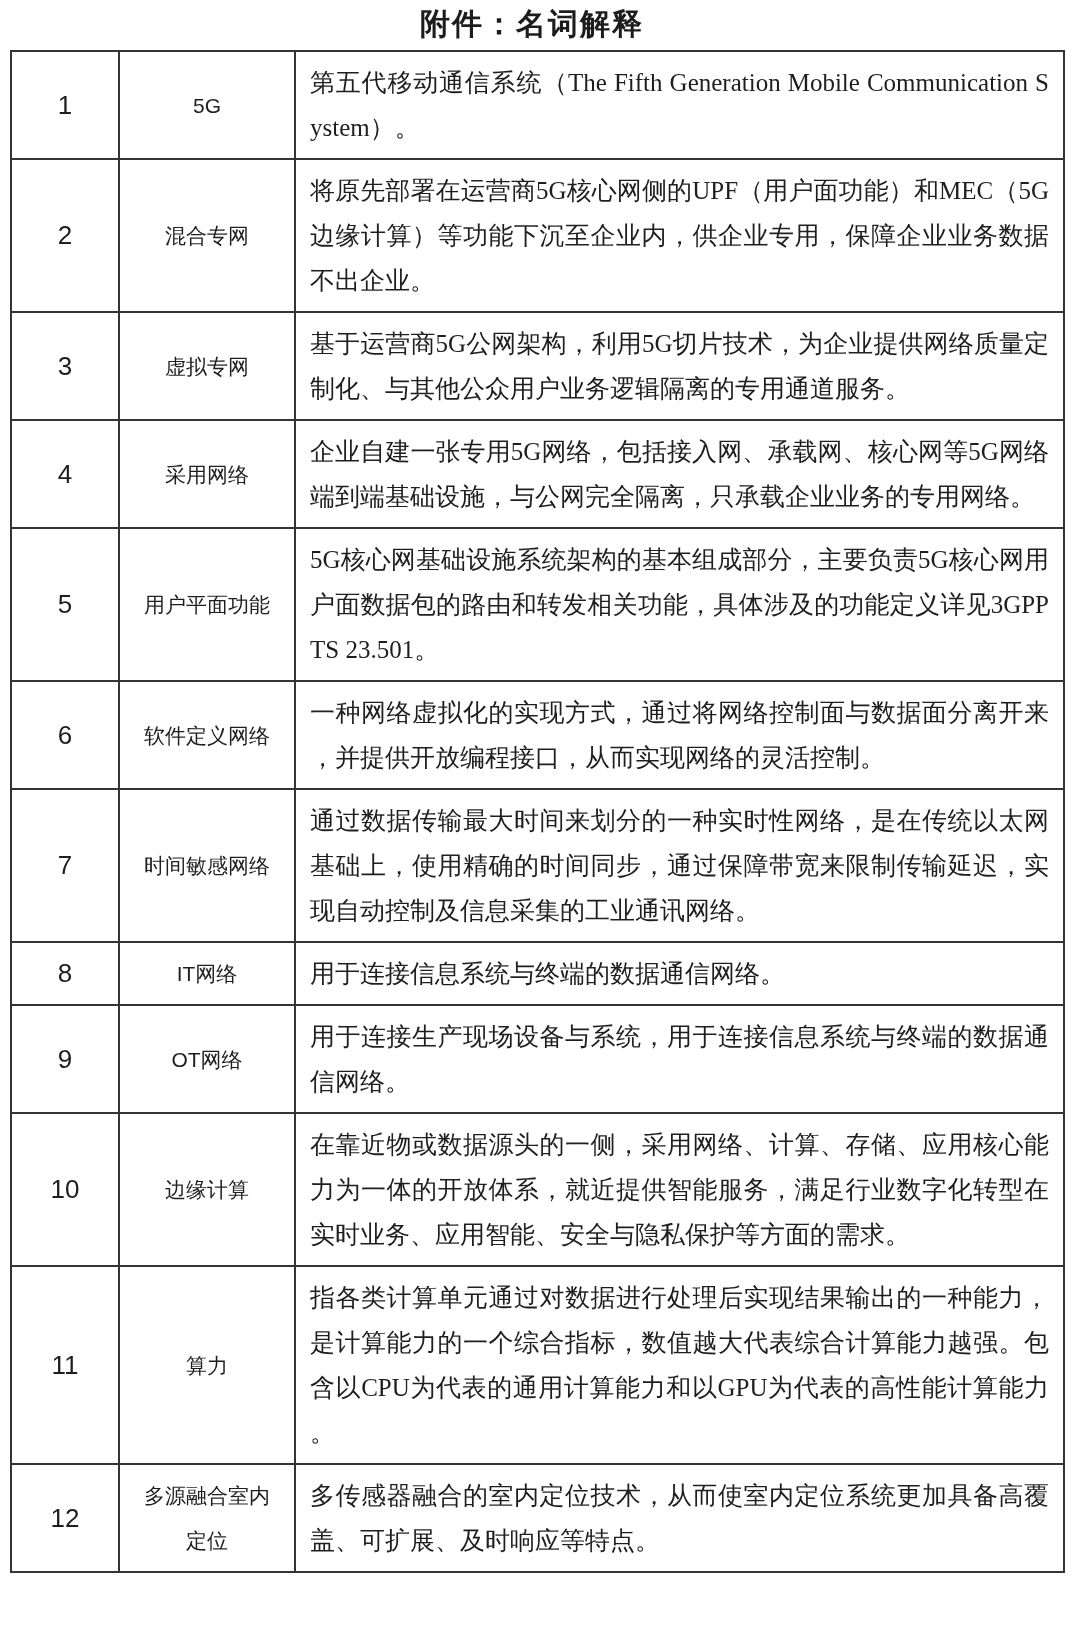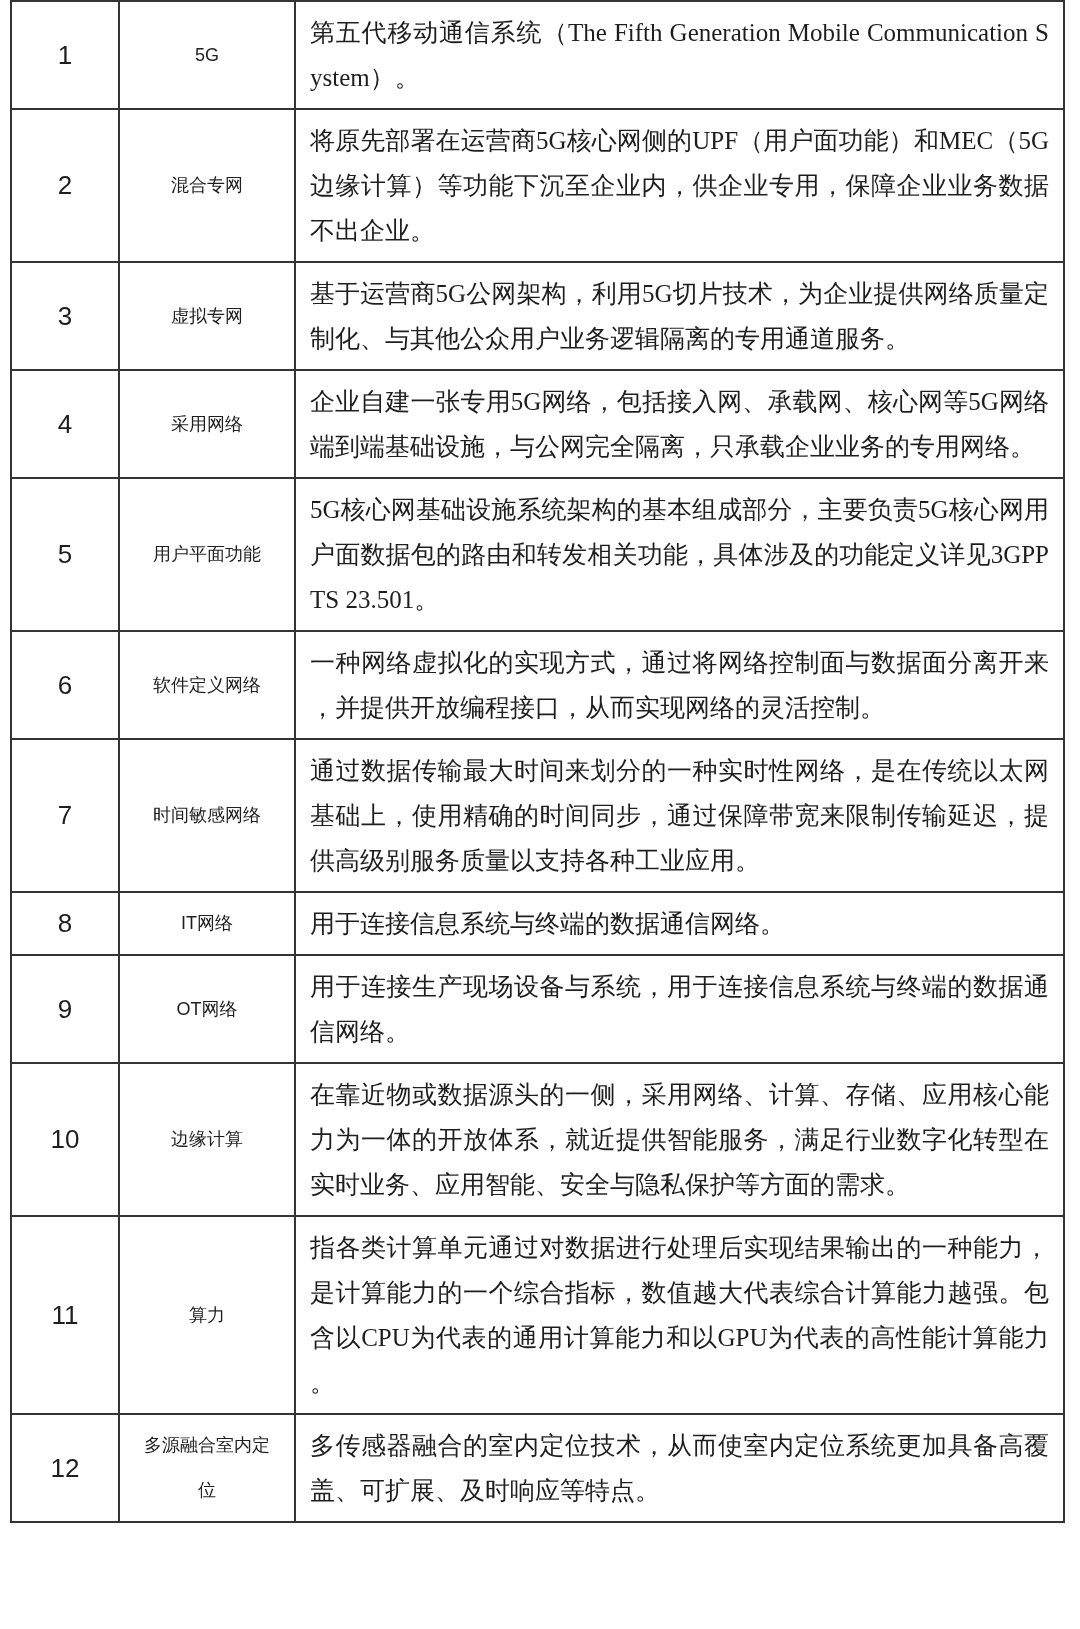--- a/index.html
+++ b/index.html
@@ -45,21 +45,21 @@
   td.td-num {
     text-align: center;
     font-family: "Liberation Sans", "DejaVu Sans", sans-serif;
     font-size: 26px;
     line-height: 45px;
     padding: 8px 4px;
   }
   td.td-term {
     text-align: center;
     font-family: "Liberation Sans", "DejaVu Sans", sans-serif;
-    font-size: 18px;
+    font-size: 21px;
     line-height: 45px;
     padding: 8px 16px;
     word-break: break-all;
   }
   td.td-def {
     text-align: justify;
     font-size: 25px;
     line-height: 45px;
     padding: 8px 14px;
     word-break: break-all;
@@ -70,20 +70,21 @@
     left: 10px;
     right: 17px;
     bottom: 12px;
     height: 0;
   }
 </style>
 </head>
 <body>
 
 <div class="page">
+  <div class="title">附件：名词解释</div>
 
   <table class="glossary">
     <colgroup>
       <col class="c-num">
       <col class="c-term">
       <col class="c-def">
     </colgroup>
     <tbody>
         <tr>
     <td class="td-num">1</td>
@@ -111,21 +112,21 @@
     <td class="td-def">5G核心网基础设施系统架构的基本组成部分，主要负责5G核心网用户面数据包的路由和转发相关功能，具体涉及的功能定义详见3GPP TS 23.501。</td>
   </tr>
         <tr>
     <td class="td-num">6</td>
     <td class="td-term">软件定义网络</td>
     <td class="td-def">一种网络虚拟化的实现方式，通过将网络控制面与数据面分离开来，并提供开放编程接口，从而实现网络的灵活控制。</td>
   </tr>
         <tr>
     <td class="td-num">7</td>
     <td class="td-term">时间敏感网络</td>
-    <td class="td-def">通过数据传输最大时间来划分的一种实时性网络，是在传统以太网基础上，使用精确的时间同步，通过保障带宽来限制传输延迟，提供高级别服务质量以支持各种工业应用。</td>
+    <td class="td-def">通过数据传输最大时间来划分的一种实时性网络，是在传统以太网基础上，使用精确的时间同步，通过保障带宽来限制传输延迟，实现自动控制及信息采集的工业通讯网络。</td>
   </tr>
         <tr>
     <td class="td-num">8</td>
     <td class="td-term">IT网络</td>
     <td class="td-def">用于连接信息系统与终端的数据通信网络。</td>
   </tr>
         <tr>
     <td class="td-num">9</td>
     <td class="td-term">OT网络</td>
     <td class="td-def">用于连接生产现场设备与系统，用于连接信息系统与终端的数据通信网络。</td>

